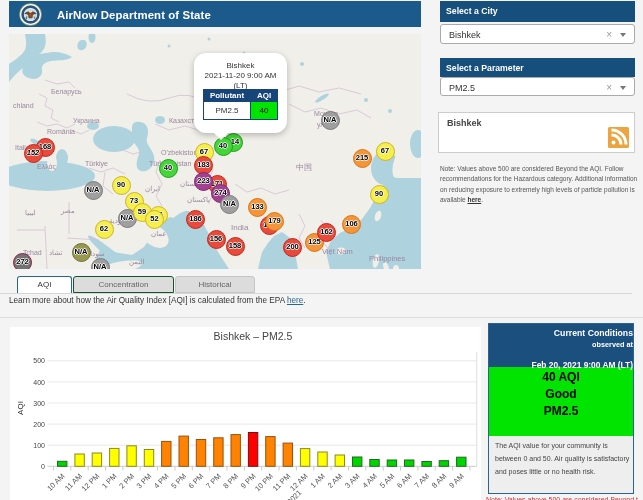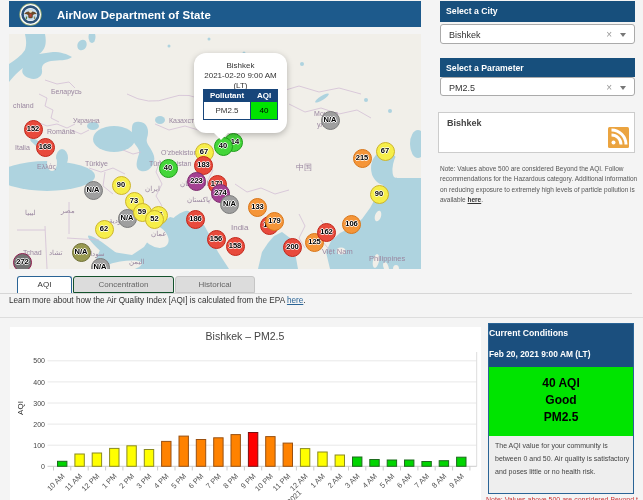--- a/index.html
+++ b/index.html
@@ -50,29 +50,29 @@
 .tab { top:276px; height:17px; font-size:8px; text-align:center; line-height:16px; border-radius:3px 3px 0 0; }
 #tab1 { left:17px; width:55px; background:#fff; border:1px solid #2a6496; border-bottom:none; color:#333; z-index:2; }
 #tab2 { left:73px; width:101px; background:#dcdcdc; border:1px solid #14532d; color:#666; }
 #tab3 { left:175px; width:80px; background:#dcdcdc; border:1px solid #c5c5c5; color:#666; }
 #learn { left:9px; top:296px; font-size:8.2px; color:#333; }
 #learn a { color:#2a6496; text-decoration:underline; }
 #hrline { left:0; top:317px; width:643px; height:1px; background:#ddd; }
 
 
 #chart { left:10px; top:327px; width:471px; height:173px; background:#fff; }
-#cctit { left:4px; top:3px; width:462px; text-align:center; font-size:10.5px; color:#444; position:absolute; }
+#cctit { left:12px; top:3px; width:462px; text-align:center; font-size:10.5px; color:#444; position:absolute; }
 
 
 #cc { left:488px; top:323px; width:146px; height:171px; border:1.5px solid #2a6496; background:#eee; }
-#cchdr { background:#1b4f7e; color:#fff; text-align:left; padding-top:4px; height:43px; }
+#cchdr { background:#1b4f7e; color:#fff; text-align:right; padding-top:4px; height:43px; }
 #cchdr .l1 { font-size:8.7px; font-weight:bold; }
 #cchdr .l2 { font-size:7.3px; font-weight:bold; margin-top:2px; }
 #cchdr .l3 { font-size:8.4px; font-weight:bold; margin-top:11px; }
-#ccgrn { background:#00e400; height:69px; color:#000; text-align:center; font-weight:bold; font-size:12px; padding-top:8px; line-height:17px; }
+#ccgrn { background:#00e400; height:69px; color:#000; text-align:center; font-weight:bold; font-size:12px; padding-top:2px; line-height:17px; }
 #cchm { text-align:center; font-size:8px; font-weight:bold; color:#222; padding-top:4px; }
 #ccbody { font-size:7px; color:#444; padding:3px 0 0 6px; line-height:13px; white-space:nowrap; }
 #redn { left:486px; top:496px; width:157px; font-size:7px; color:#c33; white-space:nowrap; overflow:hidden; }
 </style>
 </head>
 <body>
 <div id="page">
 
   <div class="abs" id="hdr">
     <svg class="abs" style="left:10px;top:2px" width="23" height="23" viewBox="0 0 23 23">
@@ -204,25 +204,25 @@
         <text x="313" y="220" font-size="7.5">Việt Nam</text>
         <text x="360" y="227" font-size="7.5">Philippines</text>
         <text x="222" y="196" font-size="8">India</text>
         <text x="287" y="136" font-size="8">中国</text>
       </g>
     </svg>
 
     <div class="mk g" style="left:214.5px;top:99px;text-indent:4px;">14</div>
     <div class="mk g" style="left:204.5px;top:103px;">40</div>
     <div class="mk r" style="left:26.5px;top:104px;">168</div>
-    <div class="mk r" style="left:14.5px;top:86px;">152</div>
+    <div class="mk r" style="left:14.5px;top:110px;font-style:italic;">152</div>
     <div class="mk y" style="left:185.5px;top:108.5px;">67</div>
     <div class="mk r" style="left:185px;top:121.5px;">183</div>
     <div class="mk r" style="left:198.5px;top:141px;">171</div>
-    <div class="mk p" style="left:178px;top:138px;text-align:center;">223</div>
+    <div class="mk p" style="left:185px;top:138px;text-align:center;">223</div>
     <div class="mk p" style="left:202px;top:149.5px;">274</div>
     <div class="mk na" style="left:211px;top:161px;">N/A</div>
     <div class="mk o" style="left:239px;top:164px;">133</div>
     <div class="mk r" style="left:177px;top:175.5px;">186</div>
     <div class="mk na" style="left:74.5px;top:147px;">N/A</div>
     <div class="mk y" style="left:102.5px;top:142px;">90</div>
     <div class="mk y" style="left:115.5px;top:158px;">73</div>
     <div class="mk na" style="left:108.5px;top:175px;">N/A</div>
     <div class="mk y" style="left:123.5px;top:168.5px;">59</div>
     <div class="mk y" style="left:140px;top:172px;">76</div>
@@ -242,21 +242,21 @@
     <div class="mk r" style="left:308px;top:188.5px;">162</div>
     <div class="mk o" style="left:333px;top:180.5px;">106</div>
     <div class="mk o" style="left:343.5px;top:115px;">215</div>
     <div class="mk y" style="left:366.5px;top:108px;">67</div>
     <div class="mk y" style="left:360.5px;top:151px;">90</div>
     <div class="mk na" style="left:311.5px;top:77px;">N/A</div>
     <div class="mk y" style="left:319px;top:223px;margin-top:25px;">98</div>
 
     <div class="abs" id="pop" style="left:185px;top:19px;">
       <div style="margin-top:8px;">Bishkek</div>
-      <div style="margin-top:1px;">2021-02-20 9:00 AM</div>
+      <div style="margin-top:1px;">2021-11-20 9:00 AM</div>
       <div style="margin-top:1px;">(LT)</div>
       <table id="ptbl">
         <tbody>
             <tr>
               <td class="h" style="width:47px;">Pollutant</td>
               <td class="h">AQI</td>
             </tr>
         <tr>
               <td style="background:#fff;">PM2.5</td>
               <td class="aq">40</td>
@@ -376,20 +376,21 @@
         <text x="454.3" y="149.5" transform="rotate(-45 454.3 149.5)">9 AM</text>
         <text x="292" y="166" transform="rotate(-45 292 166)">2/21/2021</text>
       </g>
       <text x="13" y="81" font-size="8" fill="#333" transform="rotate(-90 13 81)" text-anchor="middle">AQI</text>
     </svg>
   </div>
 
   <div class="abs" id="cc">
     <div id="cchdr">
       <div class="l1">Current Conditions</div>
+      <div class="l2">observed at</div>
       <div class="l3">Feb 20, 2021 9:00 AM (LT)</div>
     </div>
     <div id="ccgrn">40 AQI<br>Good<br>PM2.5</div>
     <div id="ccbody">The AQI value for your community is<br>between 0 and 50. Air quality is satisfactory<br>and poses little or no health risk.</div>
   </div>
   <div class="abs" id="redn">Note: Values above 500 are considered Beyond t</div>
 
 </div>
 
 </body></html>

